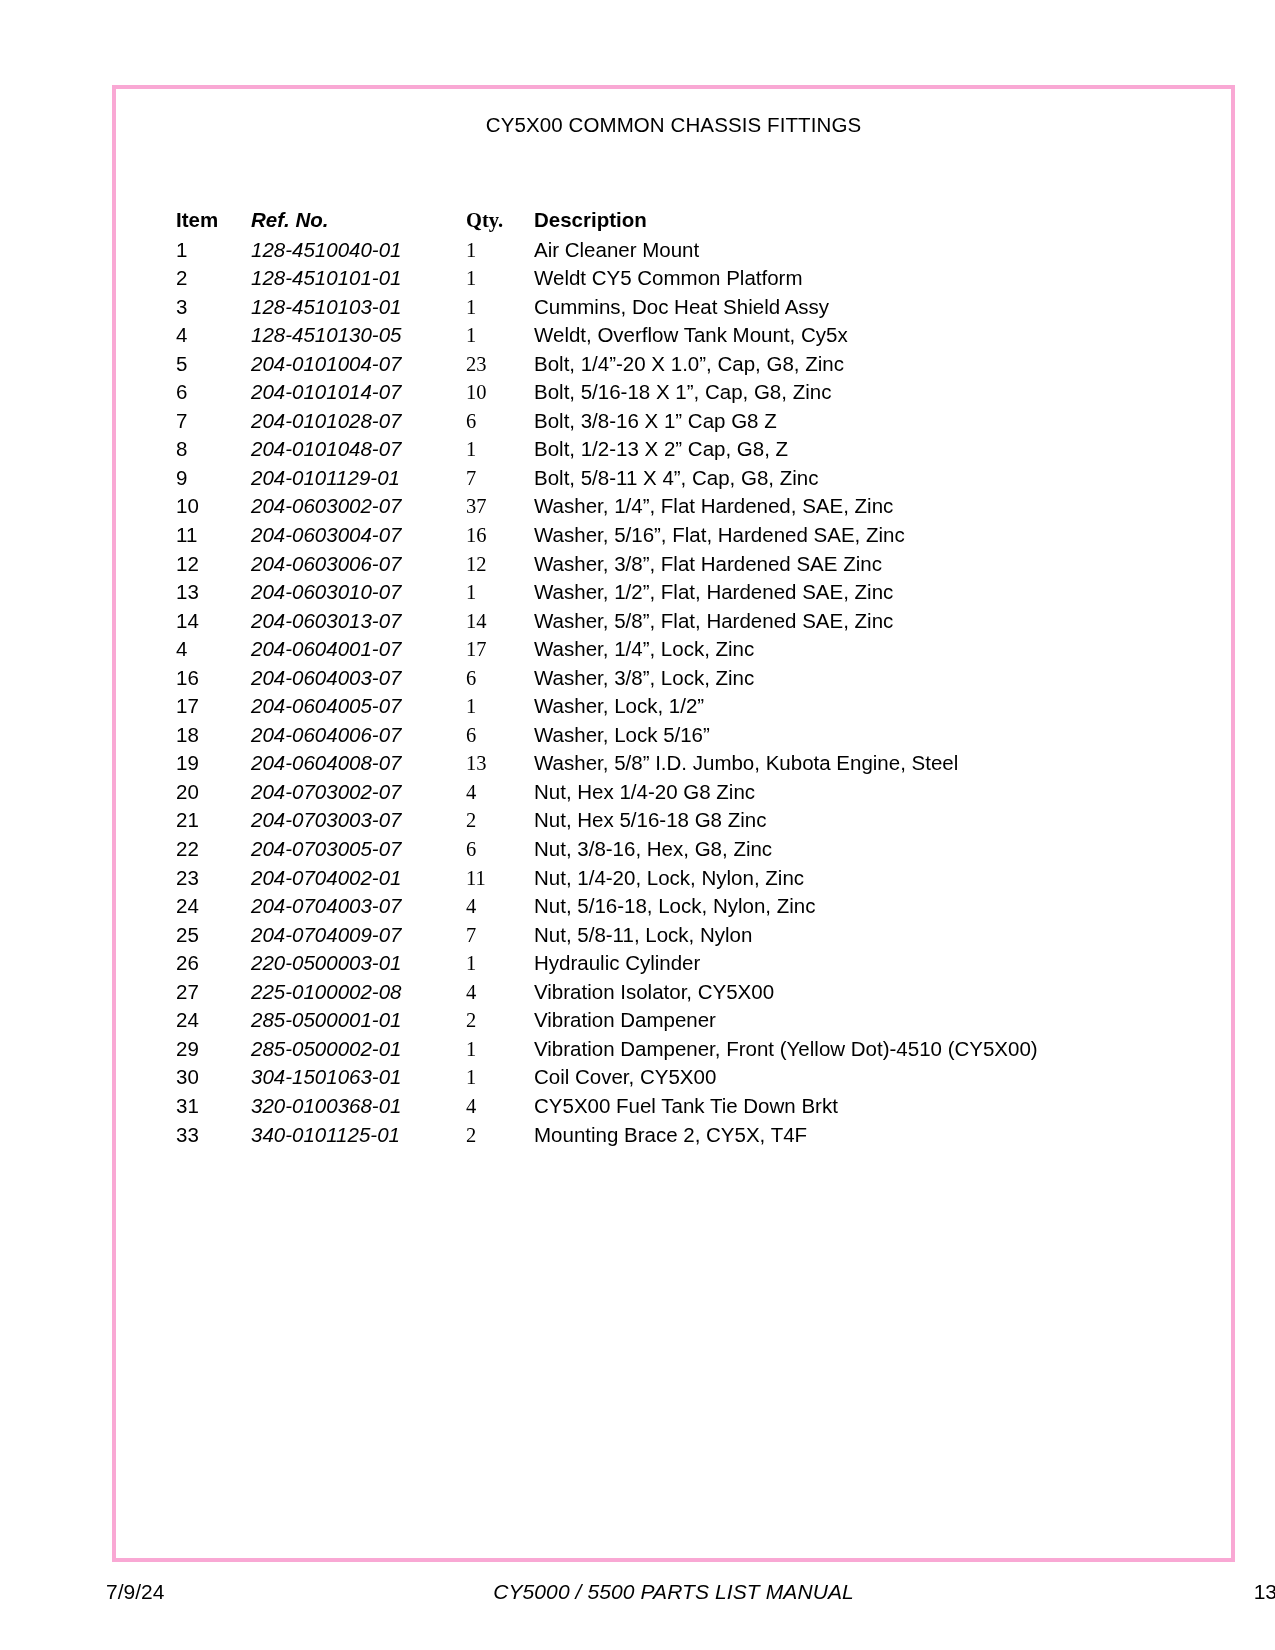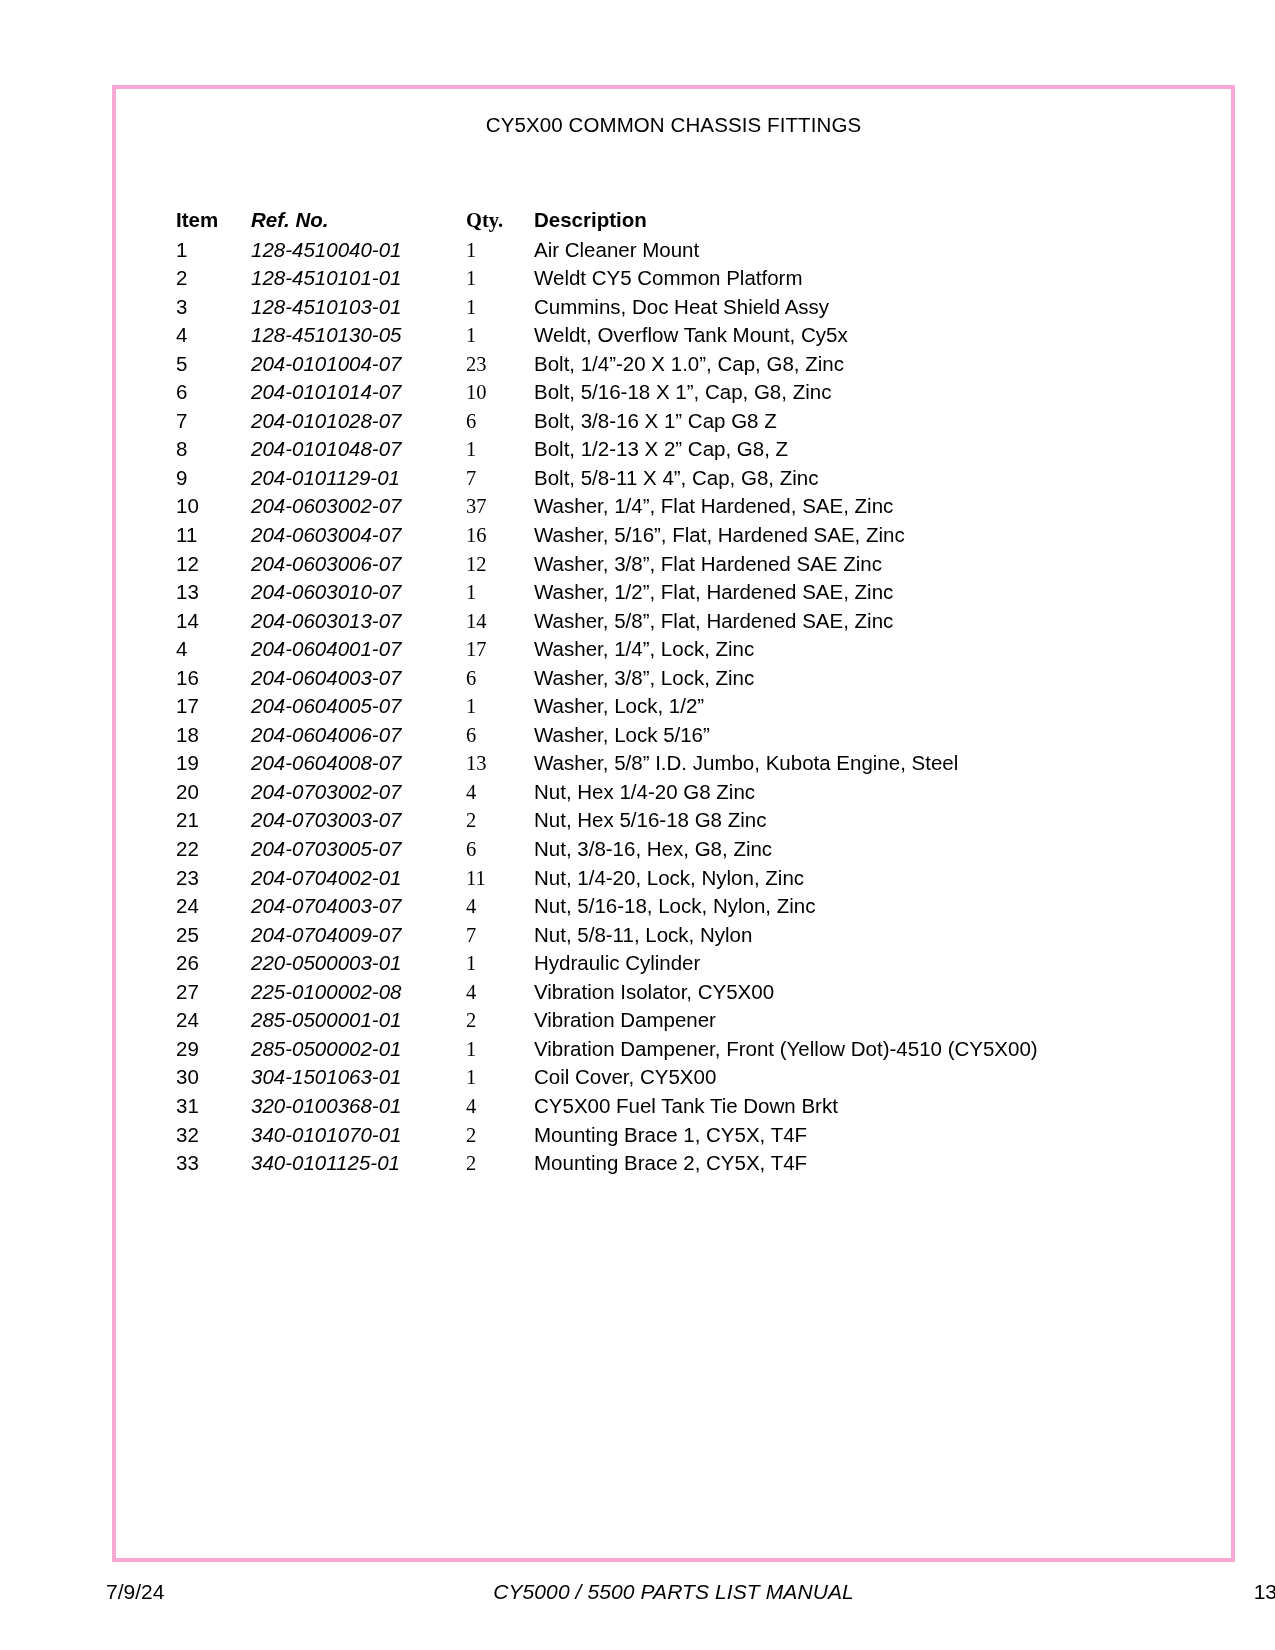--- a/index.html
+++ b/index.html
@@ -303,26 +303,20 @@
             <td class="col-qty">1</td>
             <td class="col-desc">Coil Cover, CY5X00</td>
           </tr>
           <tr>
             <td class="col-item">31</td>
             <td class="col-ref">320-0100368-01</td>
             <td class="col-qty">4</td>
             <td class="col-desc">CY5X00 Fuel Tank Tie Down Brkt</td>
           </tr>
           <tr>
-            <td class="col-item">32</td>
-            <td class="col-ref">340-0101070-01</td>
-            <td class="col-qty">2</td>
-            <td class="col-desc">Mounting Brace 1, CY5X, T4F</td>
-          </tr>
-          <tr>
             <td class="col-item">33</td>
             <td class="col-ref">340-0101125-01</td>
             <td class="col-qty">2</td>
             <td class="col-desc">Mounting Brace 2, CY5X, T4F</td>
           </tr>
         </tbody>
     </table>
 
   </div>
 

